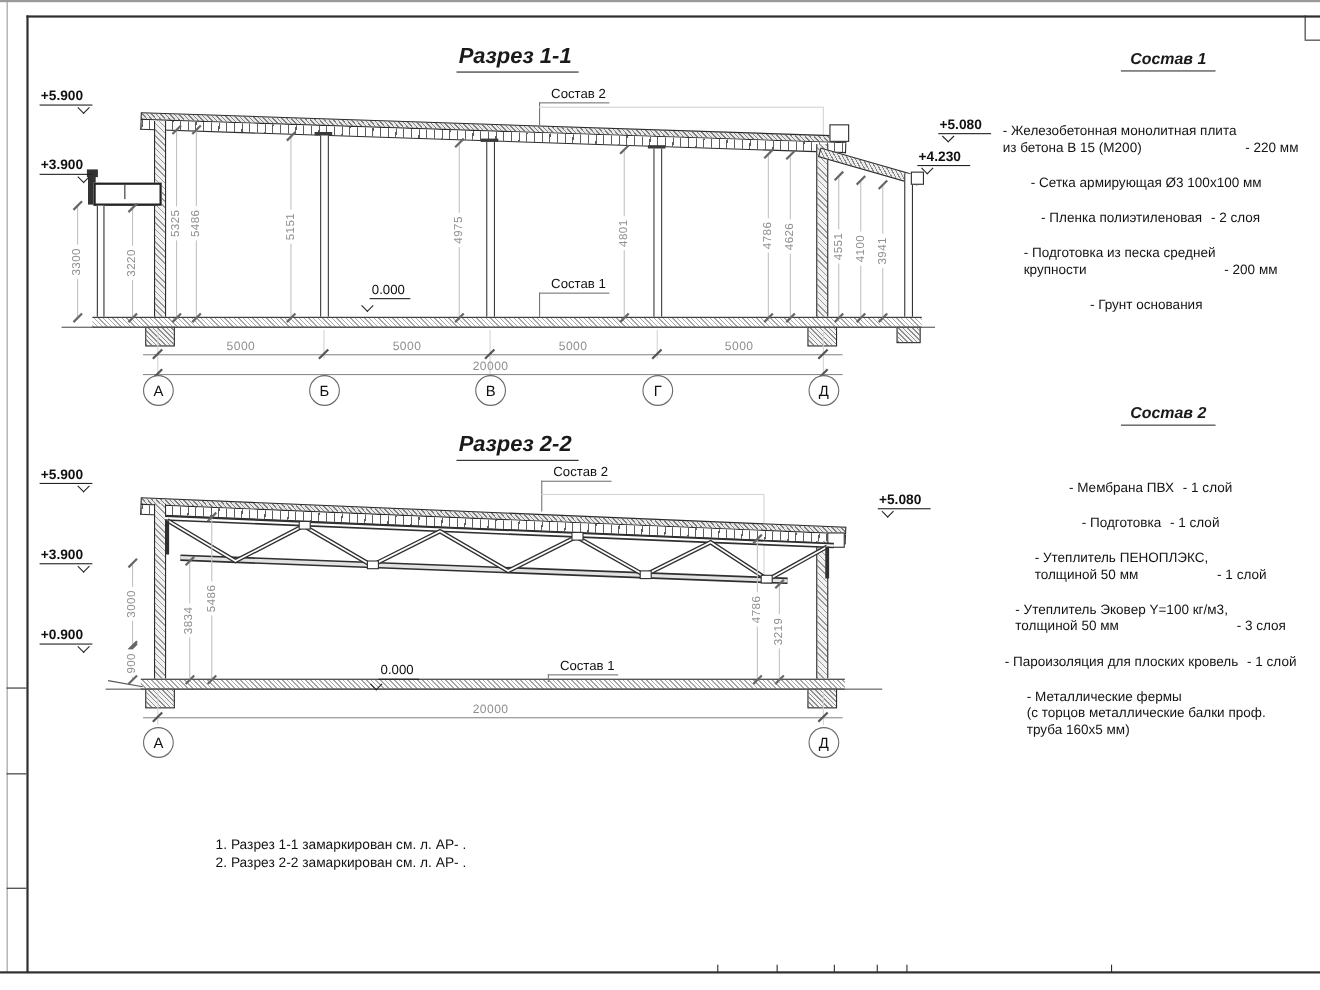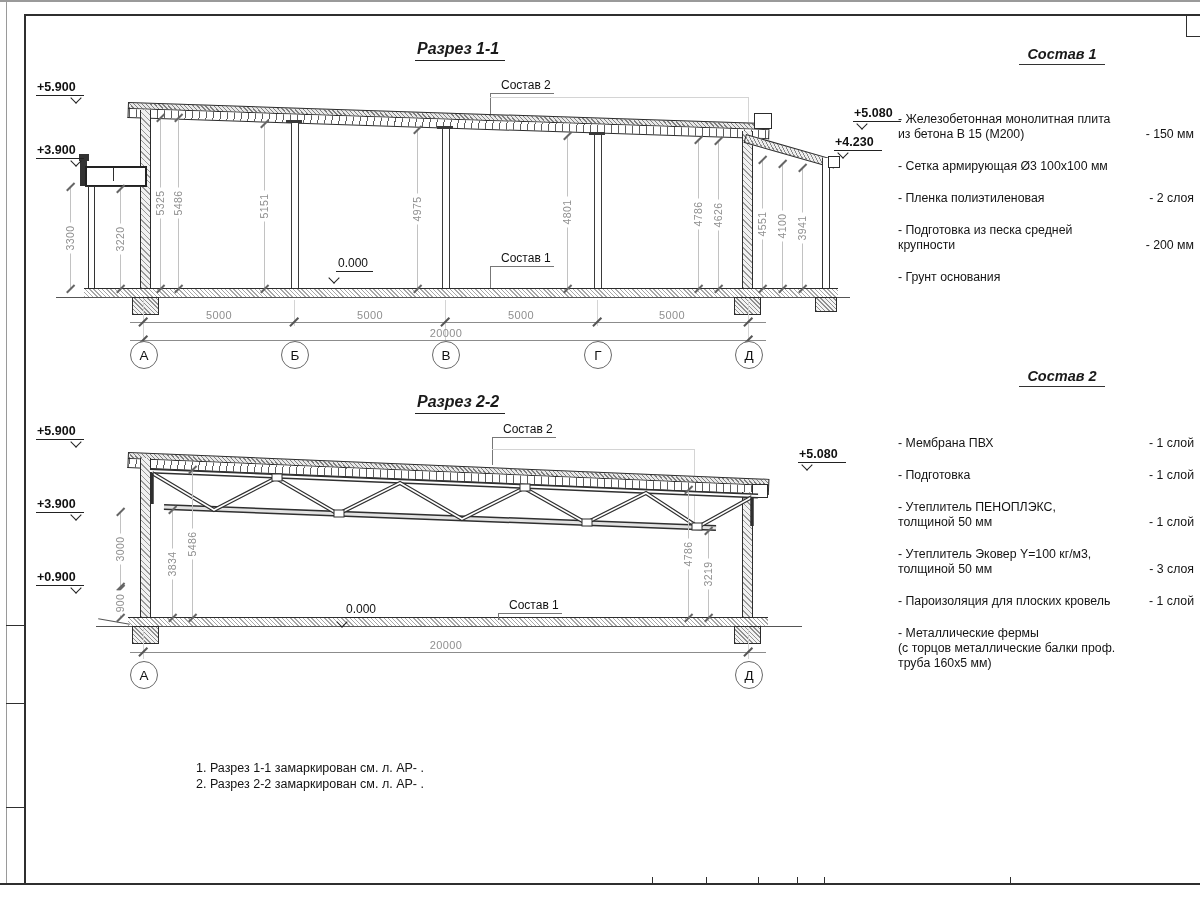--- a/index.html
+++ b/index.html
@@ -5,21 +5,21 @@
   html,body{margin:0;padding:0;background:#fff;}
   #sheet{position:relative;width:1200px;height:900px;background:#fff;overflow:hidden;
          font-family:"Liberation Sans","DejaVu Sans",sans-serif;color:#1a1a1a;}
   .abs{position:absolute;}
   .hl{position:absolute;height:1px;background:#8c8c8c;}
   .vl{position:absolute;width:1px;background:#8c8c8c;}
   .dark{background:#2f2f2f;}
   .mid{background:#777;}
   .faint{background:#d4d4d4;}
   
-  .sec-title{position:absolute;font-size:16px;font-weight:700;font-style:italic;
+  .sec-title{position:absolute;font-size:20px;font-weight:700;font-style:italic;
              border-bottom:1.3px solid #222;padding:0 6px 2px 2px;}
   .comp-title{position:absolute;font-size:14.5px;font-weight:700;font-style:italic;text-align:center;}
   .comp-title span{border-bottom:1.2px solid #333;padding:0 8px 2px 8px;}
   
   .vdim{position:absolute;width:1px;background:#c2c2c2;}
   .vdim::before,.vdim::after{content:"";position:absolute;left:-5px;width:11px;height:1.5px;background:#666;transform:rotate(-45deg);}
   .vdim::before{top:-1px;}
   .vdim::after{bottom:-1px;}
   .vnum{position:absolute;top:50%;left:0;transform:translate(-50%,-50%) rotate(-90deg);
         font-size:10.5px;color:#8f8f8f;background:#fff;padding:0 3px;white-space:nowrap;letter-spacing:.4px;}
@@ -47,21 +47,21 @@
   .rb1{height:5px;border:1px solid #2c2c2c;background-color:#e9e9e9;
        background-image:repeating-linear-gradient(45deg,#808080 0,#808080 1px,transparent 1px,transparent 3px);}
   .rb2{height:8px;border-left:1px solid #2c2c2c;border-right:1px solid #2c2c2c;border-bottom:1.4px solid #2c2c2c;background-color:#fff;
        background-image:repeating-linear-gradient(90deg,#5c5c5c 0,#5c5c5c 1px,transparent 1px,transparent 7px);}
   .pad{position:absolute;border:1px solid #2c2c2c;background-color:#f3f3f3;
        background-image:repeating-linear-gradient(45deg,#909090 0,#909090 1px,transparent 1px,transparent 3px);}
   .col{position:absolute;width:6px;background:#fff;border-left:1.2px solid #3a3a3a;border-right:1.2px solid #3a3a3a;}
   .colcap{position:absolute;height:3px;background:#3a3a3a;}
   
   .comp{position:absolute;width:296px;font-size:12.3px;line-height:15px;color:#141414;}
-  .comp .row{display:flex;justify-content:space-between;align-items:flex-end;margin-bottom:17px;}
+  .comp .row{display:flex;justify-content:center;align-items:flex-end;margin-bottom:17px;}
   .comp .nm{white-space:pre-line;}
   .comp .vv{white-space:nowrap;padding-left:8px;}
   .note{position:absolute;font-size:12.5px;line-height:16px;color:#141414;}
 </style>
 </head>
 <body>
 
 <div id="sheet">
 
   <div class="hl" style="left:0;top:1;width:1200px;height:2px;background:#9a9a9a"></div>
@@ -287,21 +287,21 @@
     </div>
   <div class="axisc" style="left:735px;top:661px">
       <span>Д</span>
     </div>
 
   <div class="comp-title" style="left:990px;top:46px;width:144px"><span>Состав 1</span></div>
   <div class="comp" style="left:898px;top:112px">
     <div class="row">
         <span class="nm">- Железобетонная  монолитная плита
 из бетона В 15 (М200)</span>
-        <span class="vv">- 150 мм</span>
+        <span class="vv">- 220 мм</span>
       </div>
     <div class="row">
         <span class="nm">- Сетка армирующая Ø3 100х100 мм</span>
         <span class="vv"></span>
       </div>
     <div class="row">
         <span class="nm">- Пленка полиэтиленовая</span>
         <span class="vv">-  2 слоя</span>
       </div>
     <div class="row">

